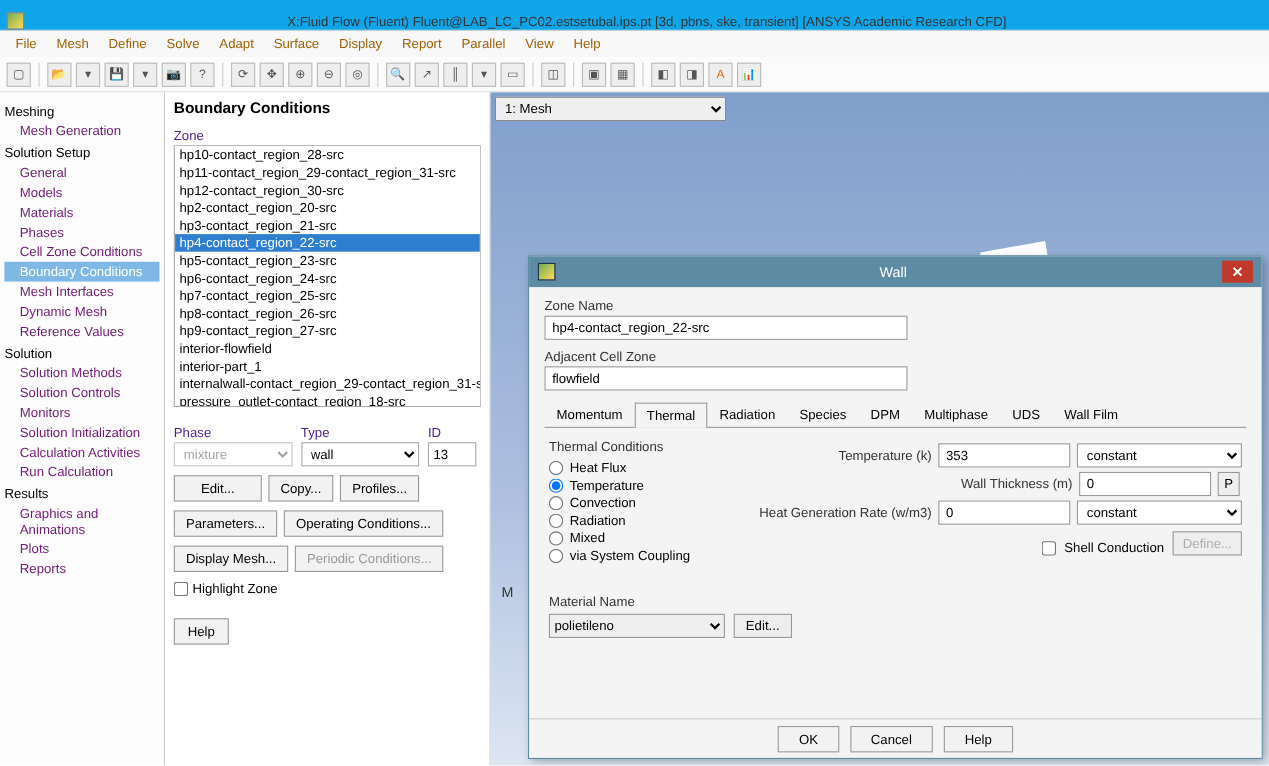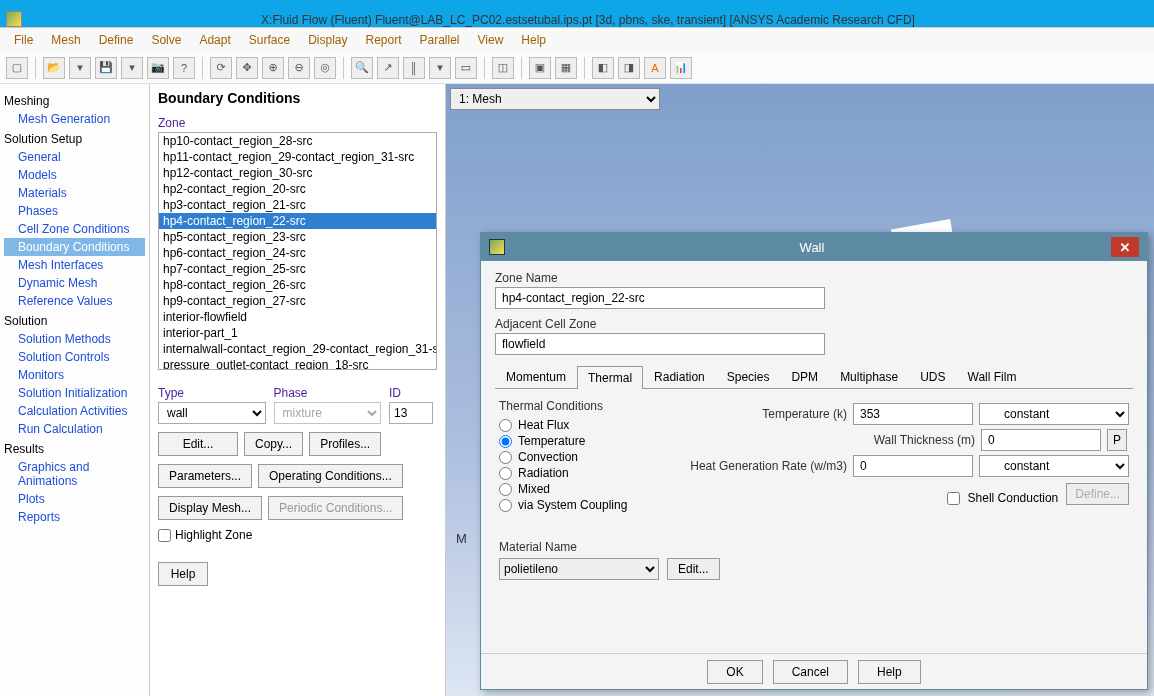--- a/index.html
+++ b/index.html
@@ -9,21 +9,21 @@
 .titlebar .title { flex: 1; text-align: center; color: #333; }
 .menubar { height: 24px; background: #f8f8f8; display: flex; align-items: center; padding: 0 6px; gap: 2px; }
 .menubar span { padding: 2px 8px; color: #a16207; cursor: default; }
 .toolbar { height: 32px; background: #fbfbfb; border-bottom: 1px solid #ddd; display: flex; align-items: center; padding: 0 6px; gap: 4px; }
 .toolbar .tb { width: 22px; height: 22px; border: 1px solid #bbb; background: #eee; display:flex;align-items:center;justify-content:center;font-size:11px;color:#555; }
 .toolbar .sep { width: 1px; height: 22px; background: #ccc; margin: 0 3px; }
 
 .main { display: flex; height: calc(100% - 84px); }
 .tree { width: 150px; background: #fdfdfd; border-right: 1px solid #ccc; padding: 6px 4px; overflow: auto; }
 .tree .hdr { font-weight: normal; color: #000; margin: 4px 0 2px; }
-.tree .item { padding: 2px 4px 2px 14px; color: #1d4ed8; cursor: default; }
+.tree .item { padding: 2px 4px 2px 14px; color: #701a75; cursor: default; }
 .tree .item.sel { background: #7fb8e6; color: #fff; }
 
 .taskpane { width: 296px; background: #fff; border-right: 1px solid #ccc; padding: 6px 8px; display:flex; flex-direction:column; }
 .taskpane h2 { font-size: 14px; font-weight: bold; margin-bottom: 6px; }
 .taskpane .lbl { color: #4c1d95; margin: 4px 0 2px; }
 .zonelist { border: 1px solid #aaa; height: 238px; overflow-y: scroll; background: #fff; font-size: 11px; }
 .zonelist div { padding: 1px 4px; white-space: nowrap; }
 .zonelist div.sel { background: #2f7fd1; color: #fff; }
 .phrow { display:flex; gap:8px; margin-top:12px; }
 .phrow > div { display:flex; flex-direction:column; }
@@ -51,21 +51,21 @@
 .tabs { display:flex; border-bottom:1px solid #999; margin-top:10px; font-size:11px; }
 .tabs span { padding:4px 10px; border:1px solid transparent; border-bottom:none; cursor:default; }
 .tabs span.active { background:#f4f4f4; border-color:#999; position:relative; top:1px; }
 .tabpage { padding:10px 4px; }
 .tabpage .grp { color:#333; margin-bottom:4px; }
 .radiorow { display:flex; align-items:center; gap:6px; padding:1px 0; }
 .radiorow input { margin:0; }
 .frow { display:flex; align-items:center; gap:6px; margin:4px 0; justify-content:flex-start; }
 .frow label { text-align:right; color:#333; }
 .frow input[type=text] { border:1px solid #999; height:22px; padding:0 6px; background:#fff; }
-.frow select { border:1px solid #999; height:22px; padding:0 20px; background:#fff; }
+.frow select { border:1px solid #999; height:22px; padding:0 4px; background:#fff; }
 .shellrow { display:flex; align-items:flex-end; gap:8px; margin-top:6px; }
 .matrow { display:flex; align-items:center; gap:8px; margin-top:18px; }
 .dlg-foot { height:36px; display:flex; align-items:center; justify-content:center; gap:10px; border-top:1px solid #ccc; }
 .dlg-foot button { height:24px; padding:0 18px; border:1px solid #999; background:#f2f2f2; }
 </style>
 </head>
 <body>
 
 <div class="titlebar">
   <div class="appicon"></div>
@@ -162,26 +162,26 @@
         <div>hp7-contact_region_25-src</div>
         <div>hp8-contact_region_26-src</div>
         <div>hp9-contact_region_27-src</div>
         <div>interior-flowfield</div>
         <div>interior-part_1</div>
         <div>internalwall-contact_region_29-contact_region_31-src</div>
         <div>pressure_outlet-contact_region_18-src</div>
       </div>
     <div class="phrow">
       <div style="flex:1">
+        <span class="lbl">Phase</span>
+        <select disabled=""><option>mixture</option></select>
+      </div>
+      <div style="flex:1">
         <span class="lbl">Type</span>
         <select><option>wall</option></select>
-      </div>
-      <div style="flex:1">
-        <span class="lbl">Phase</span>
-        <select disabled=""><option>mixture</option></select>
       </div>
       <div style="width:48px">
         <span class="lbl">ID</span>
         <input type="text" style="width: 44px;" value="13">
       </div>
     </div>
     <div class="btnrow">
       <button style="width:80px">Edit...</button>
       <button>Copy...</button>
       <button>Profiles...</button>

